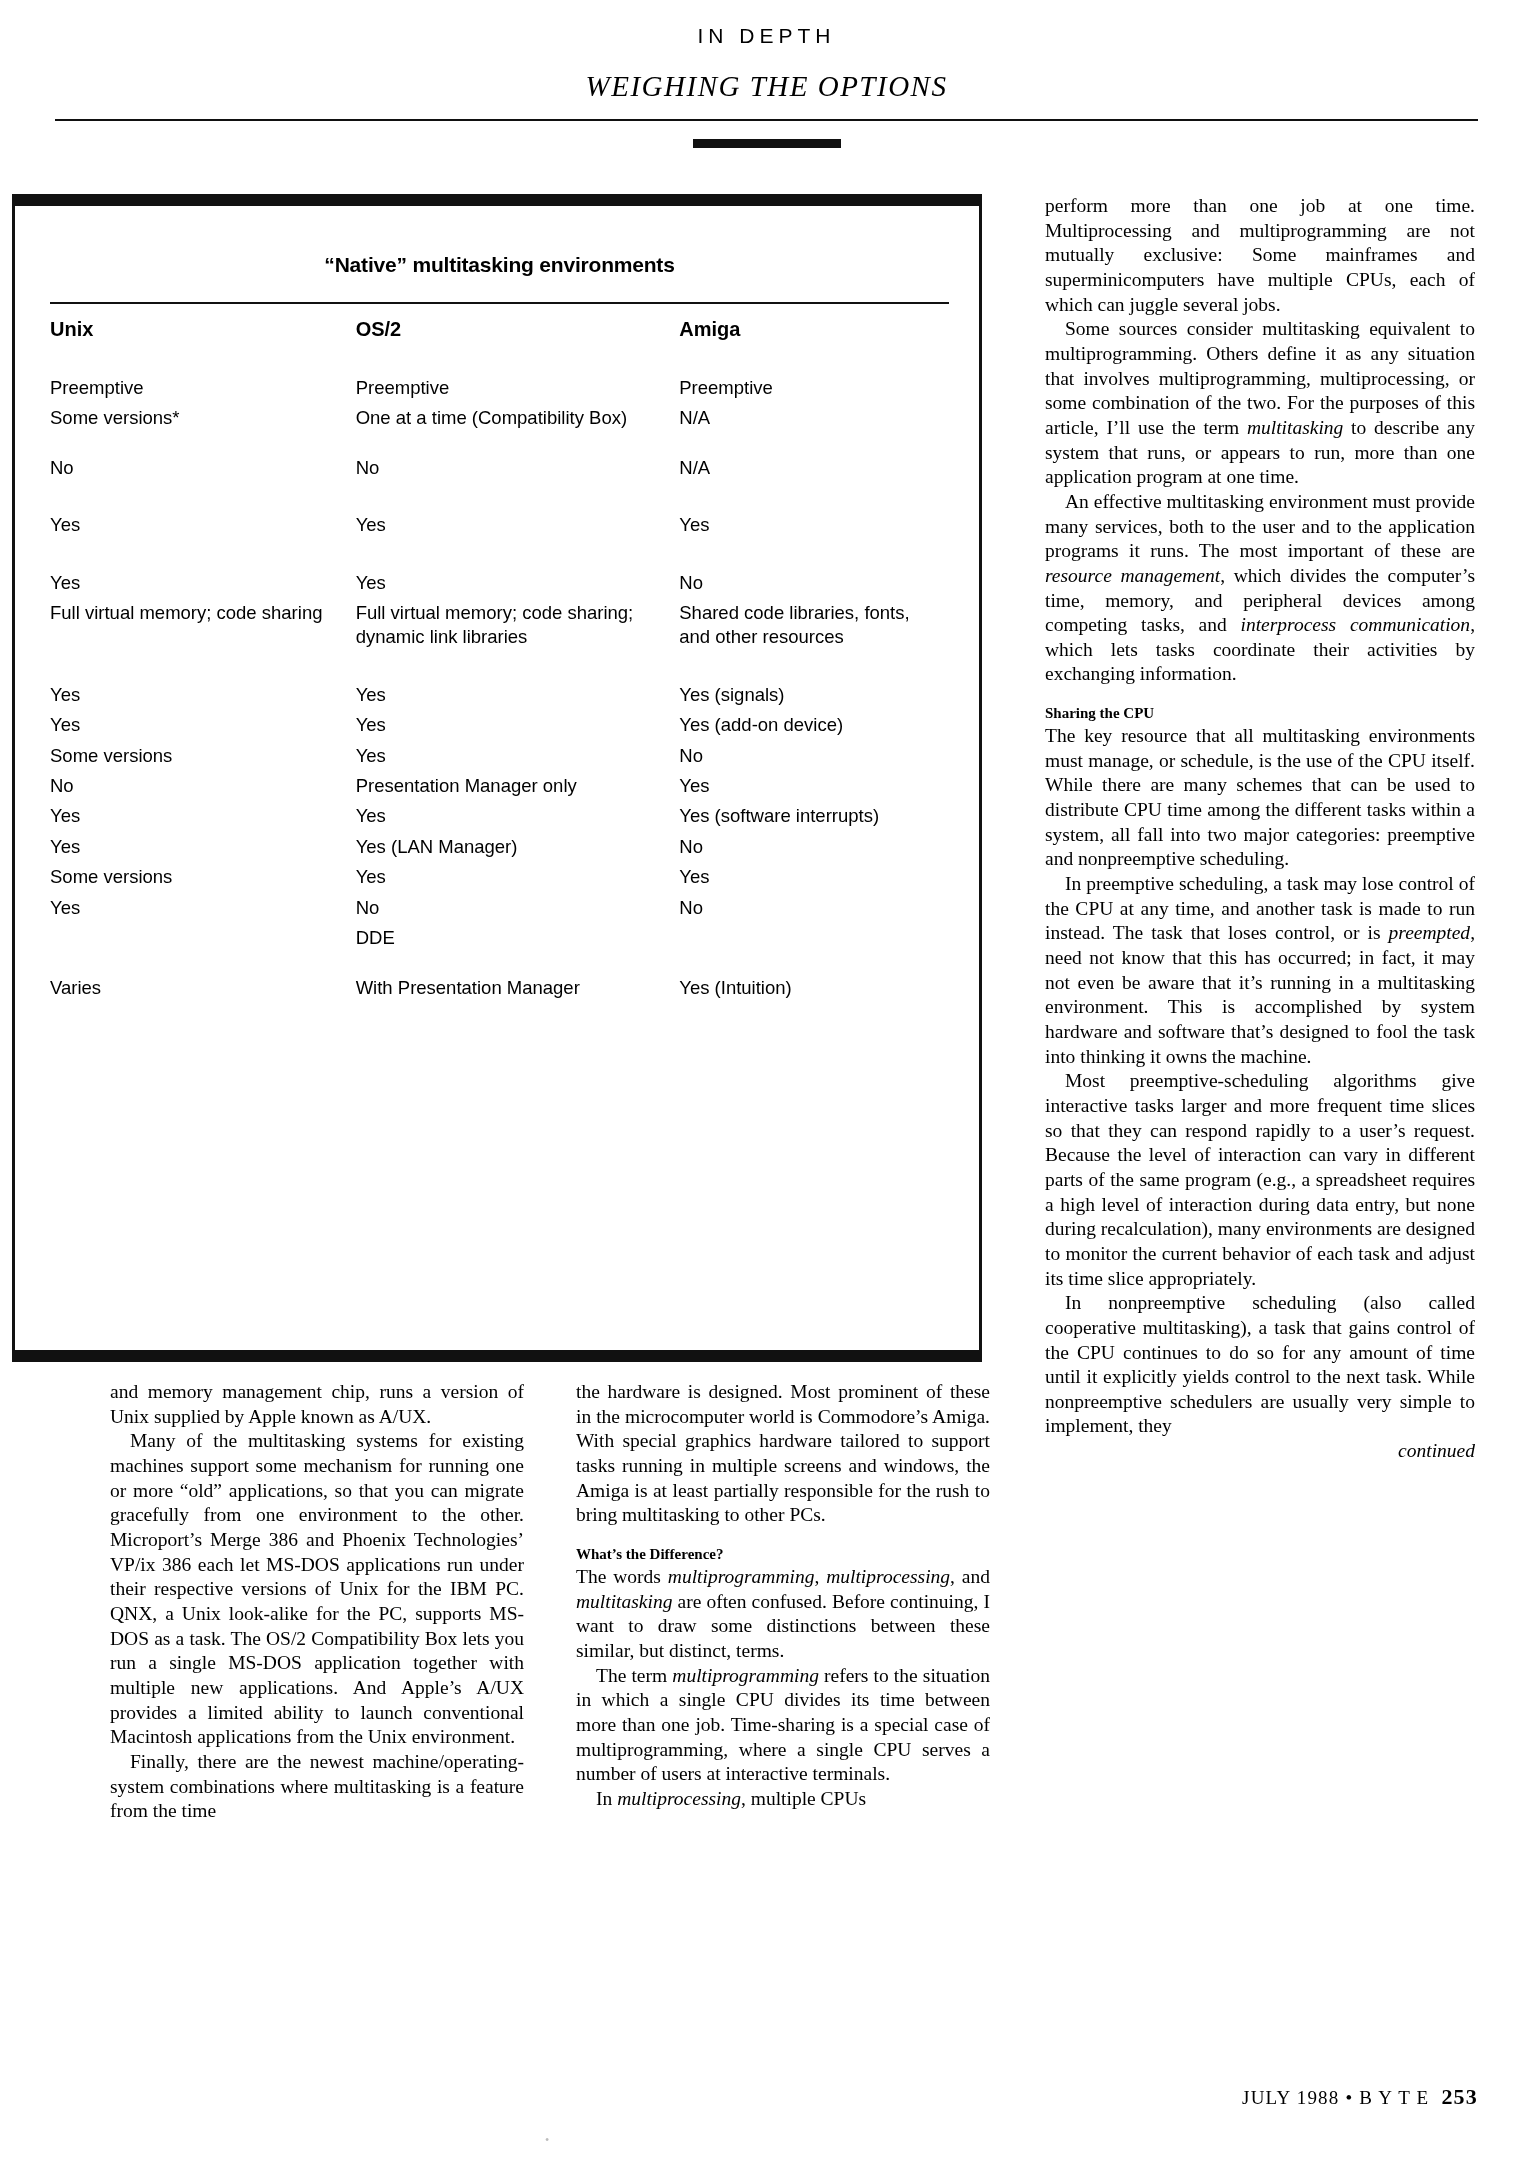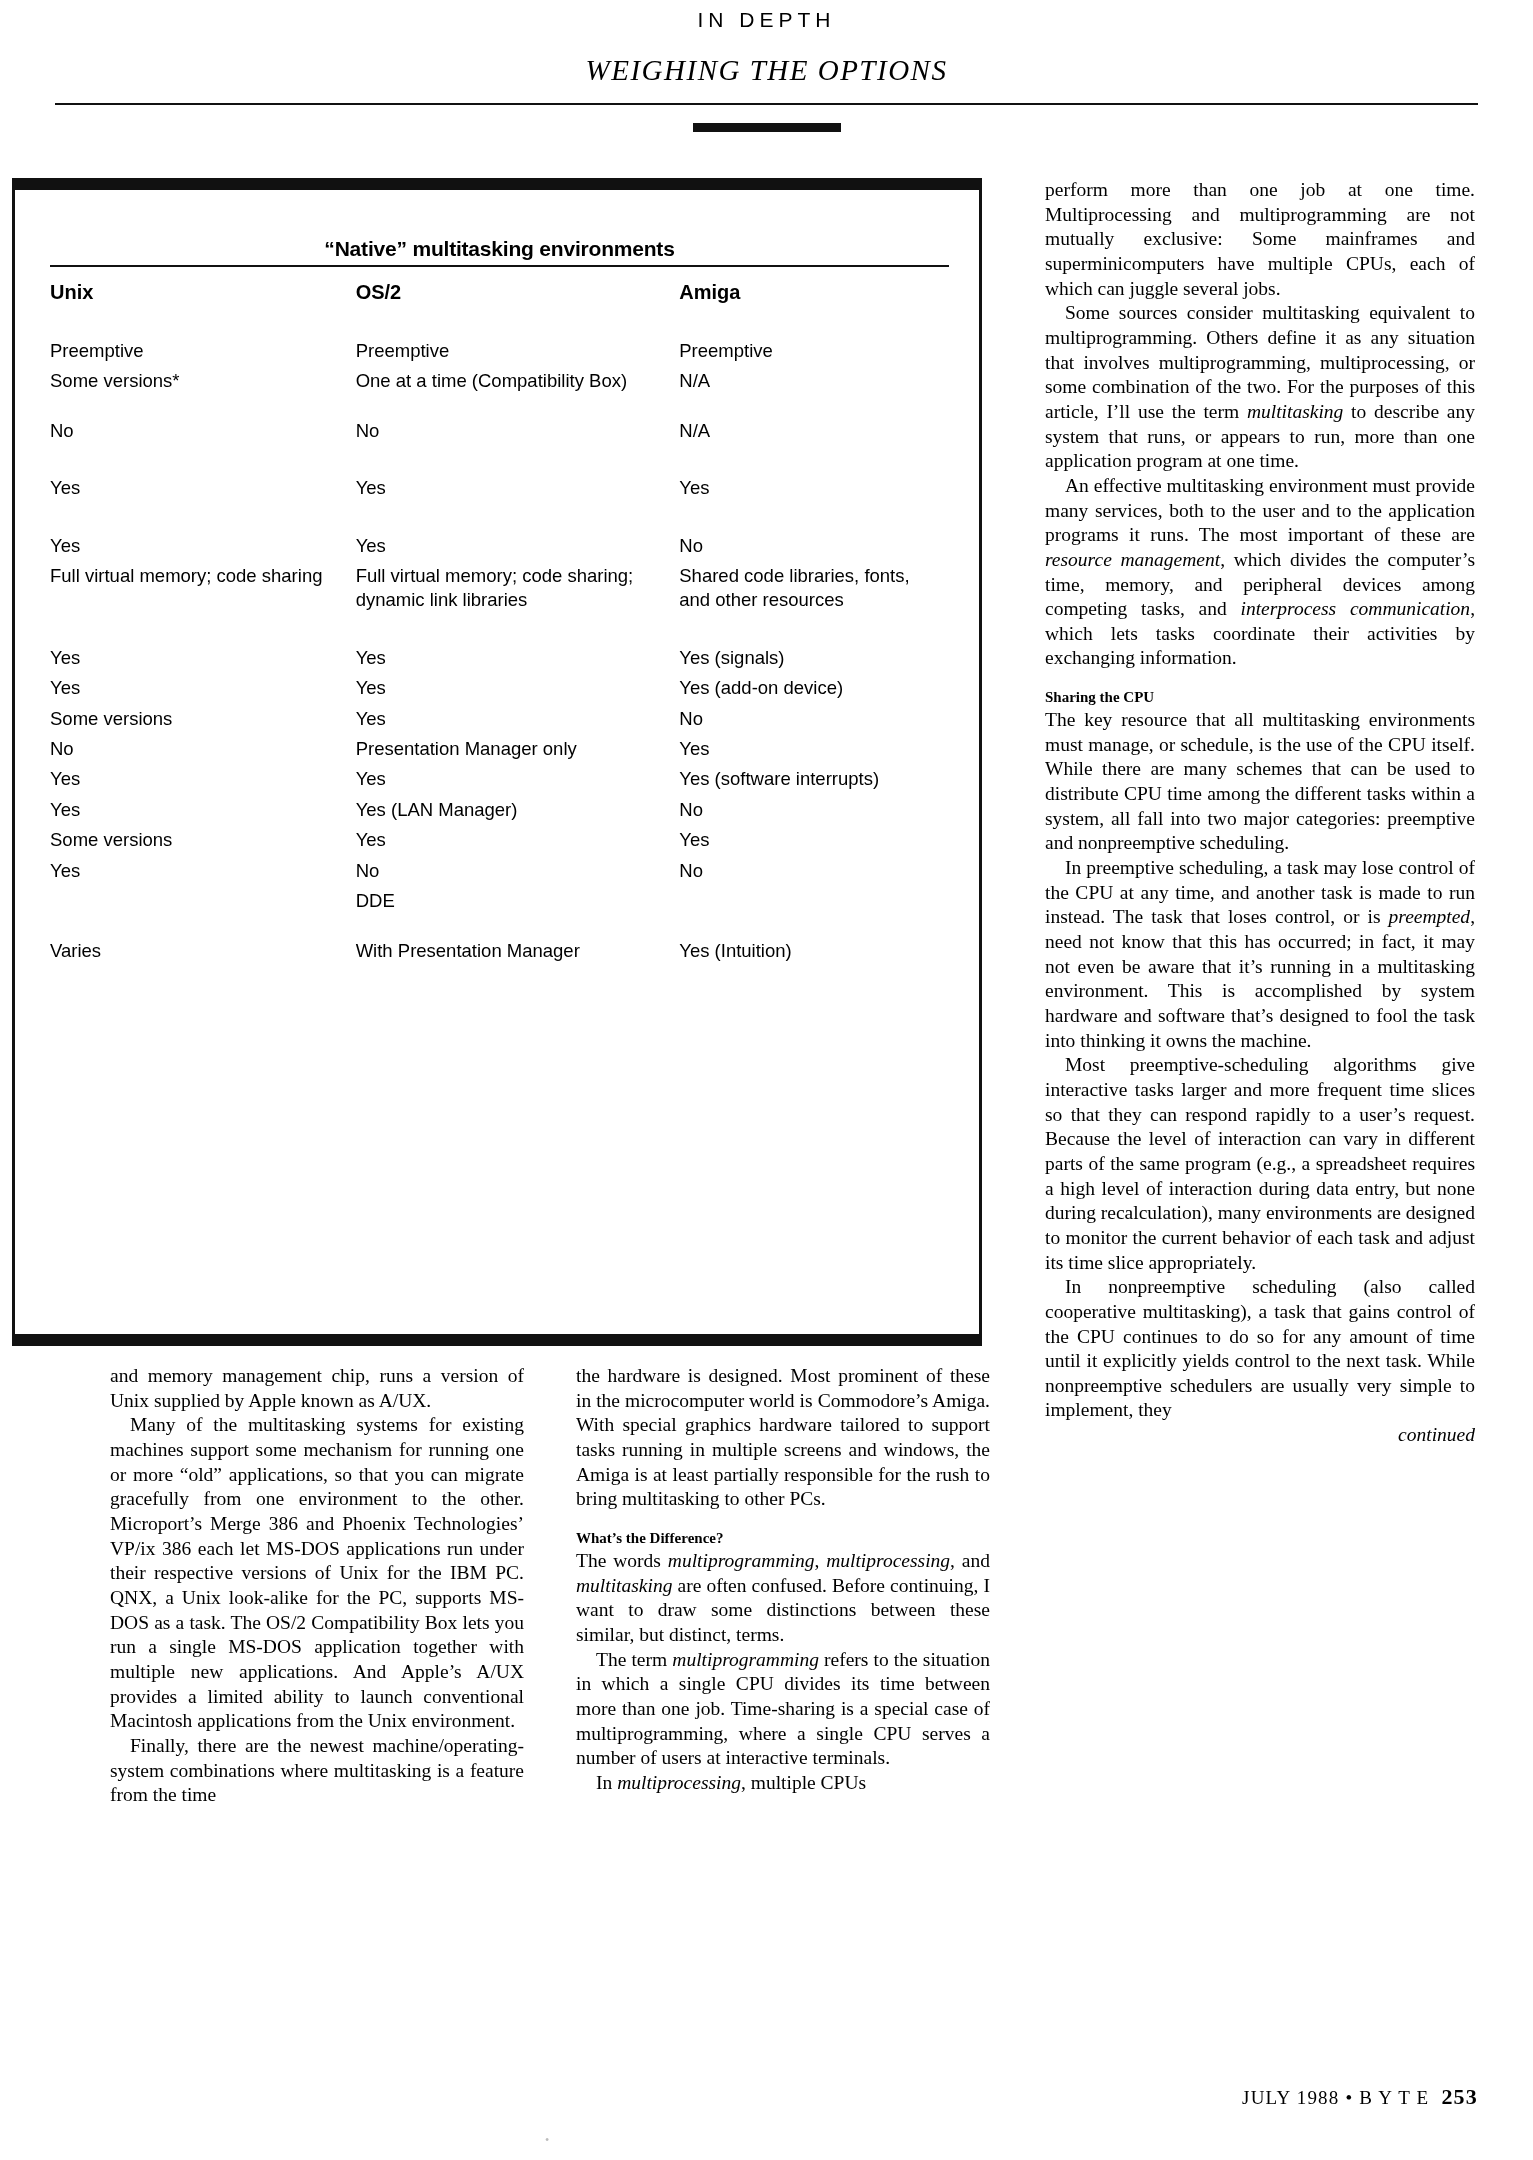--- a/index.html
+++ b/index.html
@@ -7,21 +7,21 @@
     width:1533px; height:2160px;
     background:#fff;
     font-family:"Liberation Serif", serif;
     color:#000;
     position:relative;
     overflow:hidden;
   }
   .page { position:relative; width:1533px; height:2160px; padding:0 55px; }
 
   
-  .masthead { padding-top:8px; text-align:center; }
+  .masthead { padding-top:24px; text-align:center; }
   .kicker {
     font-family:"Liberation Sans", sans-serif;
     font-size:21px; letter-spacing:5px; font-weight:400;
   }
   .dept-title {
     font-family:"Liberation Serif", serif;
     font-size:29px; letter-spacing:1.5px; margin-top:22px;
     font-weight:400;
     font-style:italic;
   }
@@ -40,21 +40,21 @@
   .tablebox::after{
     content:""; position:absolute; left:0; right:0; top:0; height:9px; background:#111;
   }
   .tablebox::before{
     content:""; position:absolute; left:0; right:0; bottom:0; height:9px; background:#111;
   }
   .tbl-inner { padding:56px 30px 0 35px; font-family:"Liberation Sans", sans-serif; }
 
   .tbl-title {
     font-size:21px; font-weight:bold; text-align:center;
-    letter-spacing:-0.2px; padding-bottom:4px;
+    letter-spacing:-0.2px; padding-bottom:25px;
   }
   .hr-thin { border-bottom:2px solid #111; }
 
   table.matrix { width:100%; border-collapse:collapse; }
   table.matrix th {
     text-align:left; font-size:20px; font-weight:bold;
     padding:14px 8px 13px 0; vertical-align:bottom;
   }
   table.matrix td {
     text-align:left; font-size:18.5px; font-weight:400;

